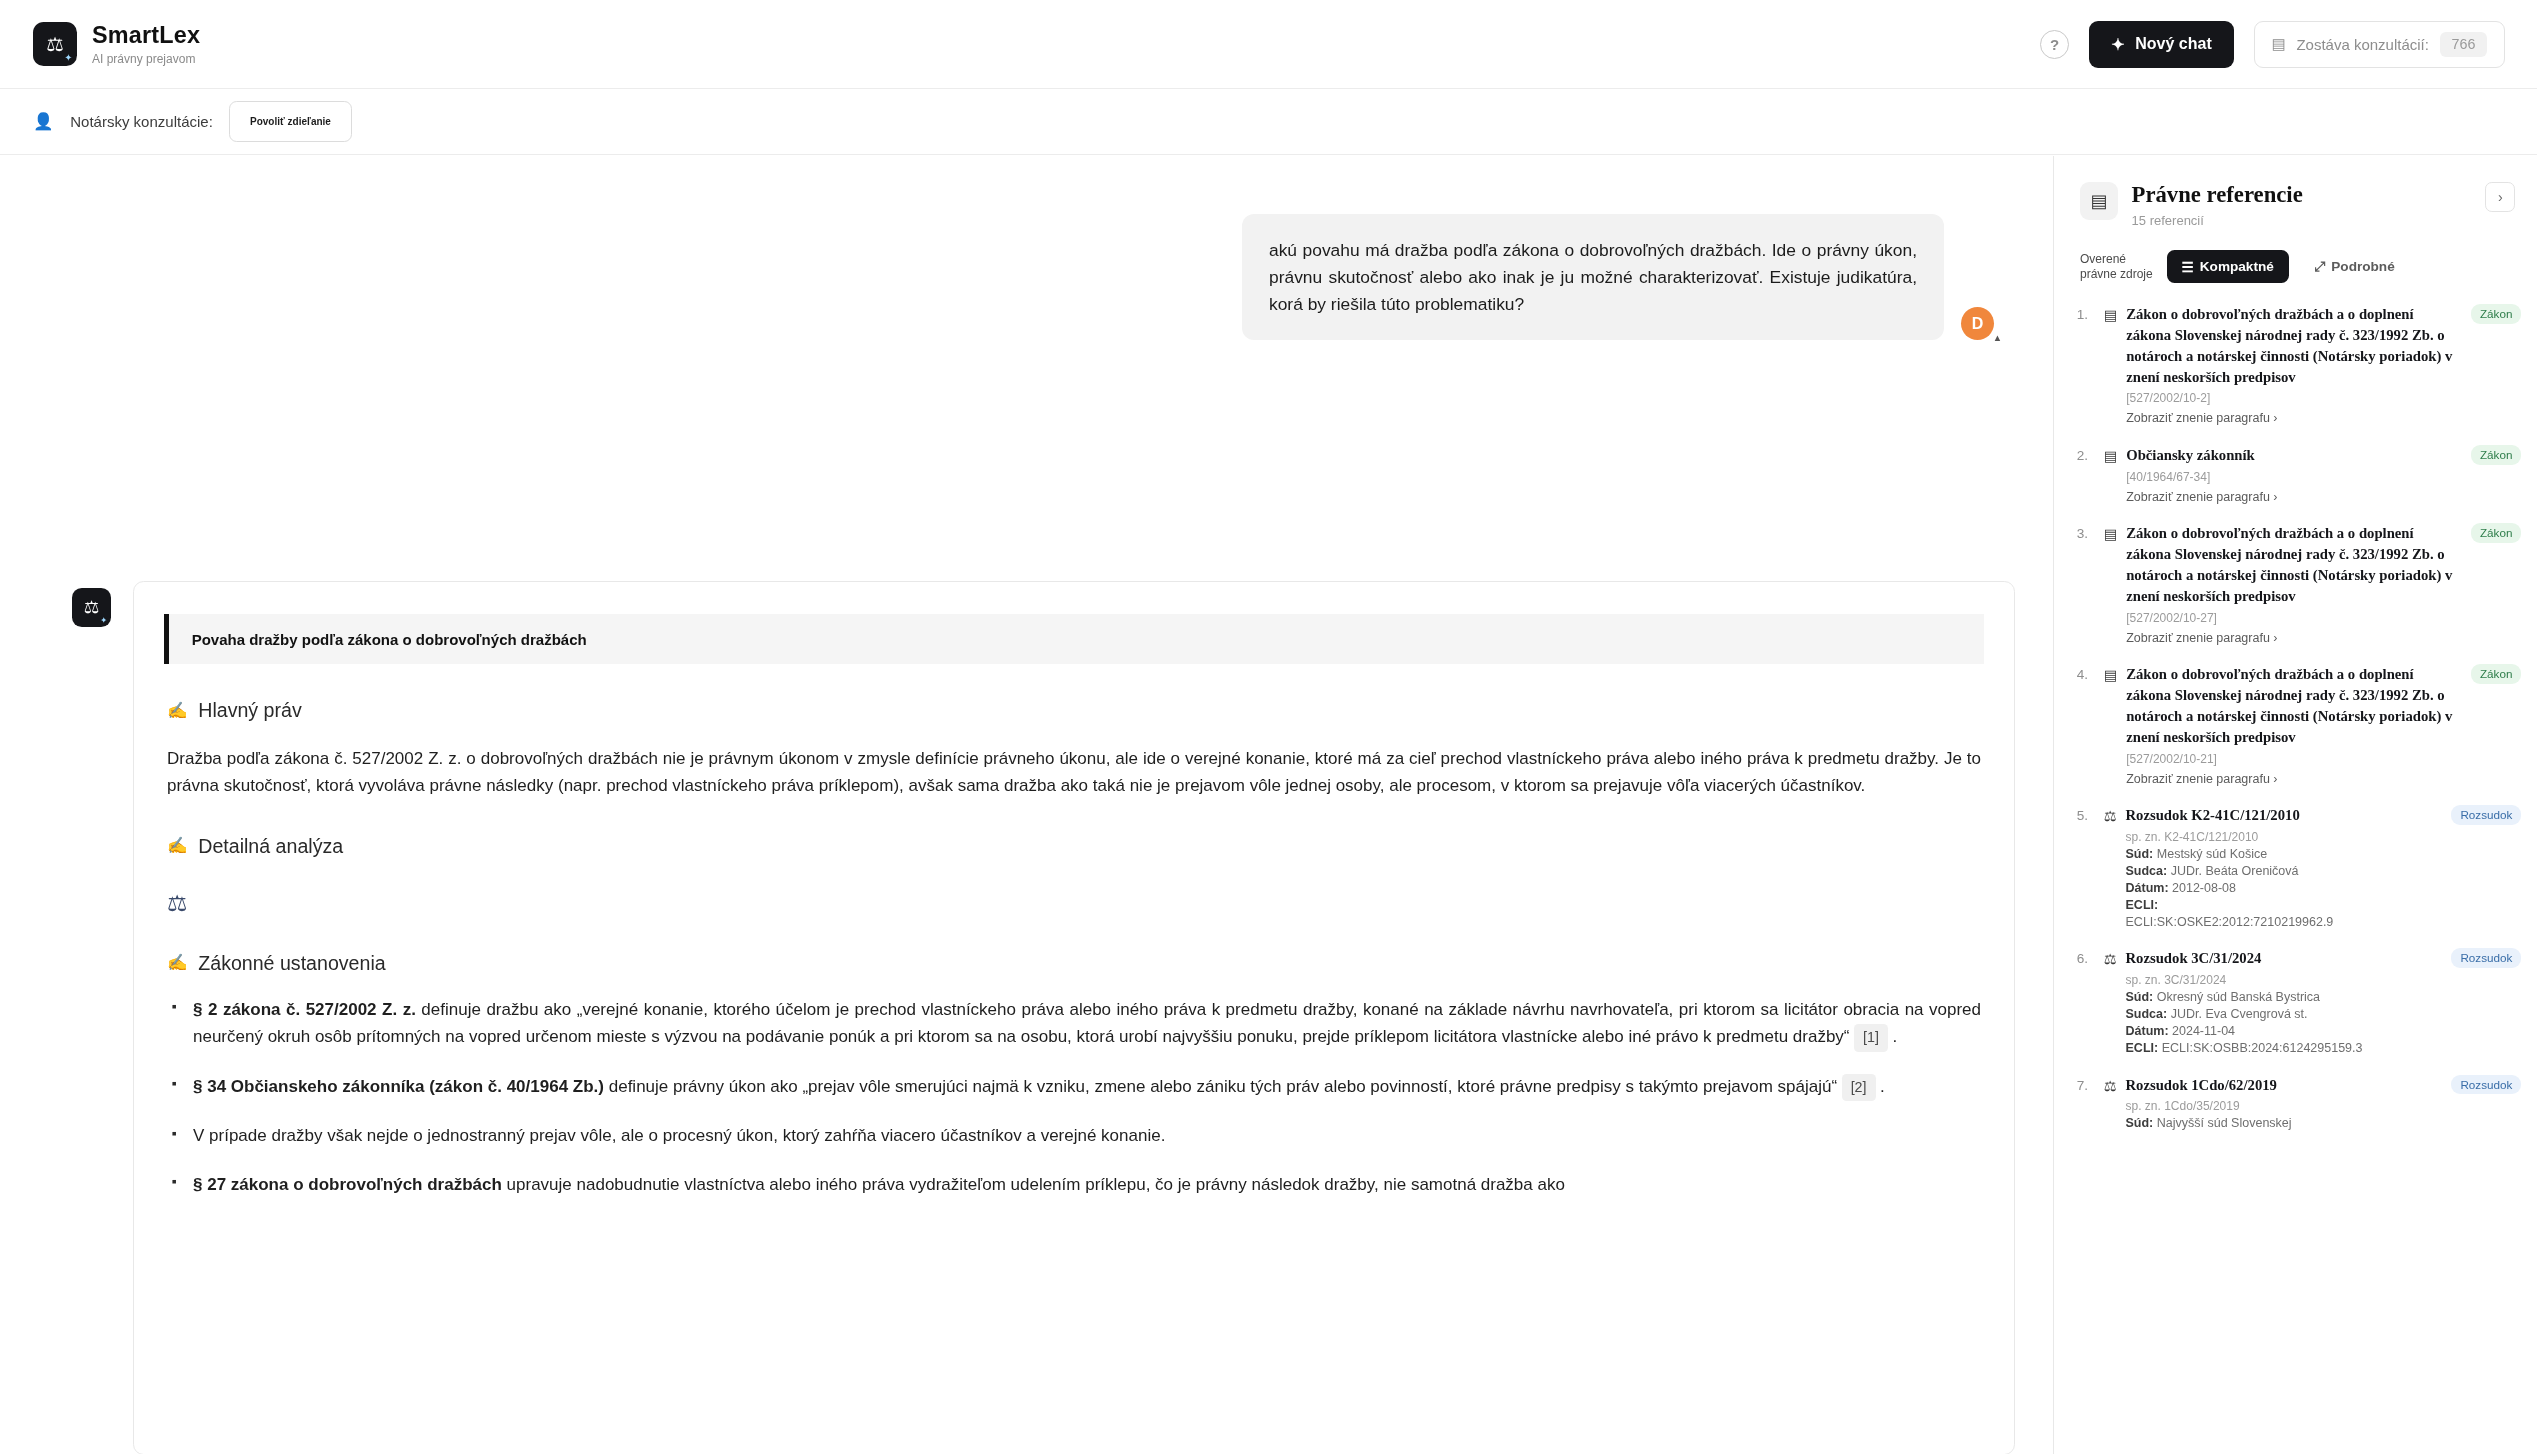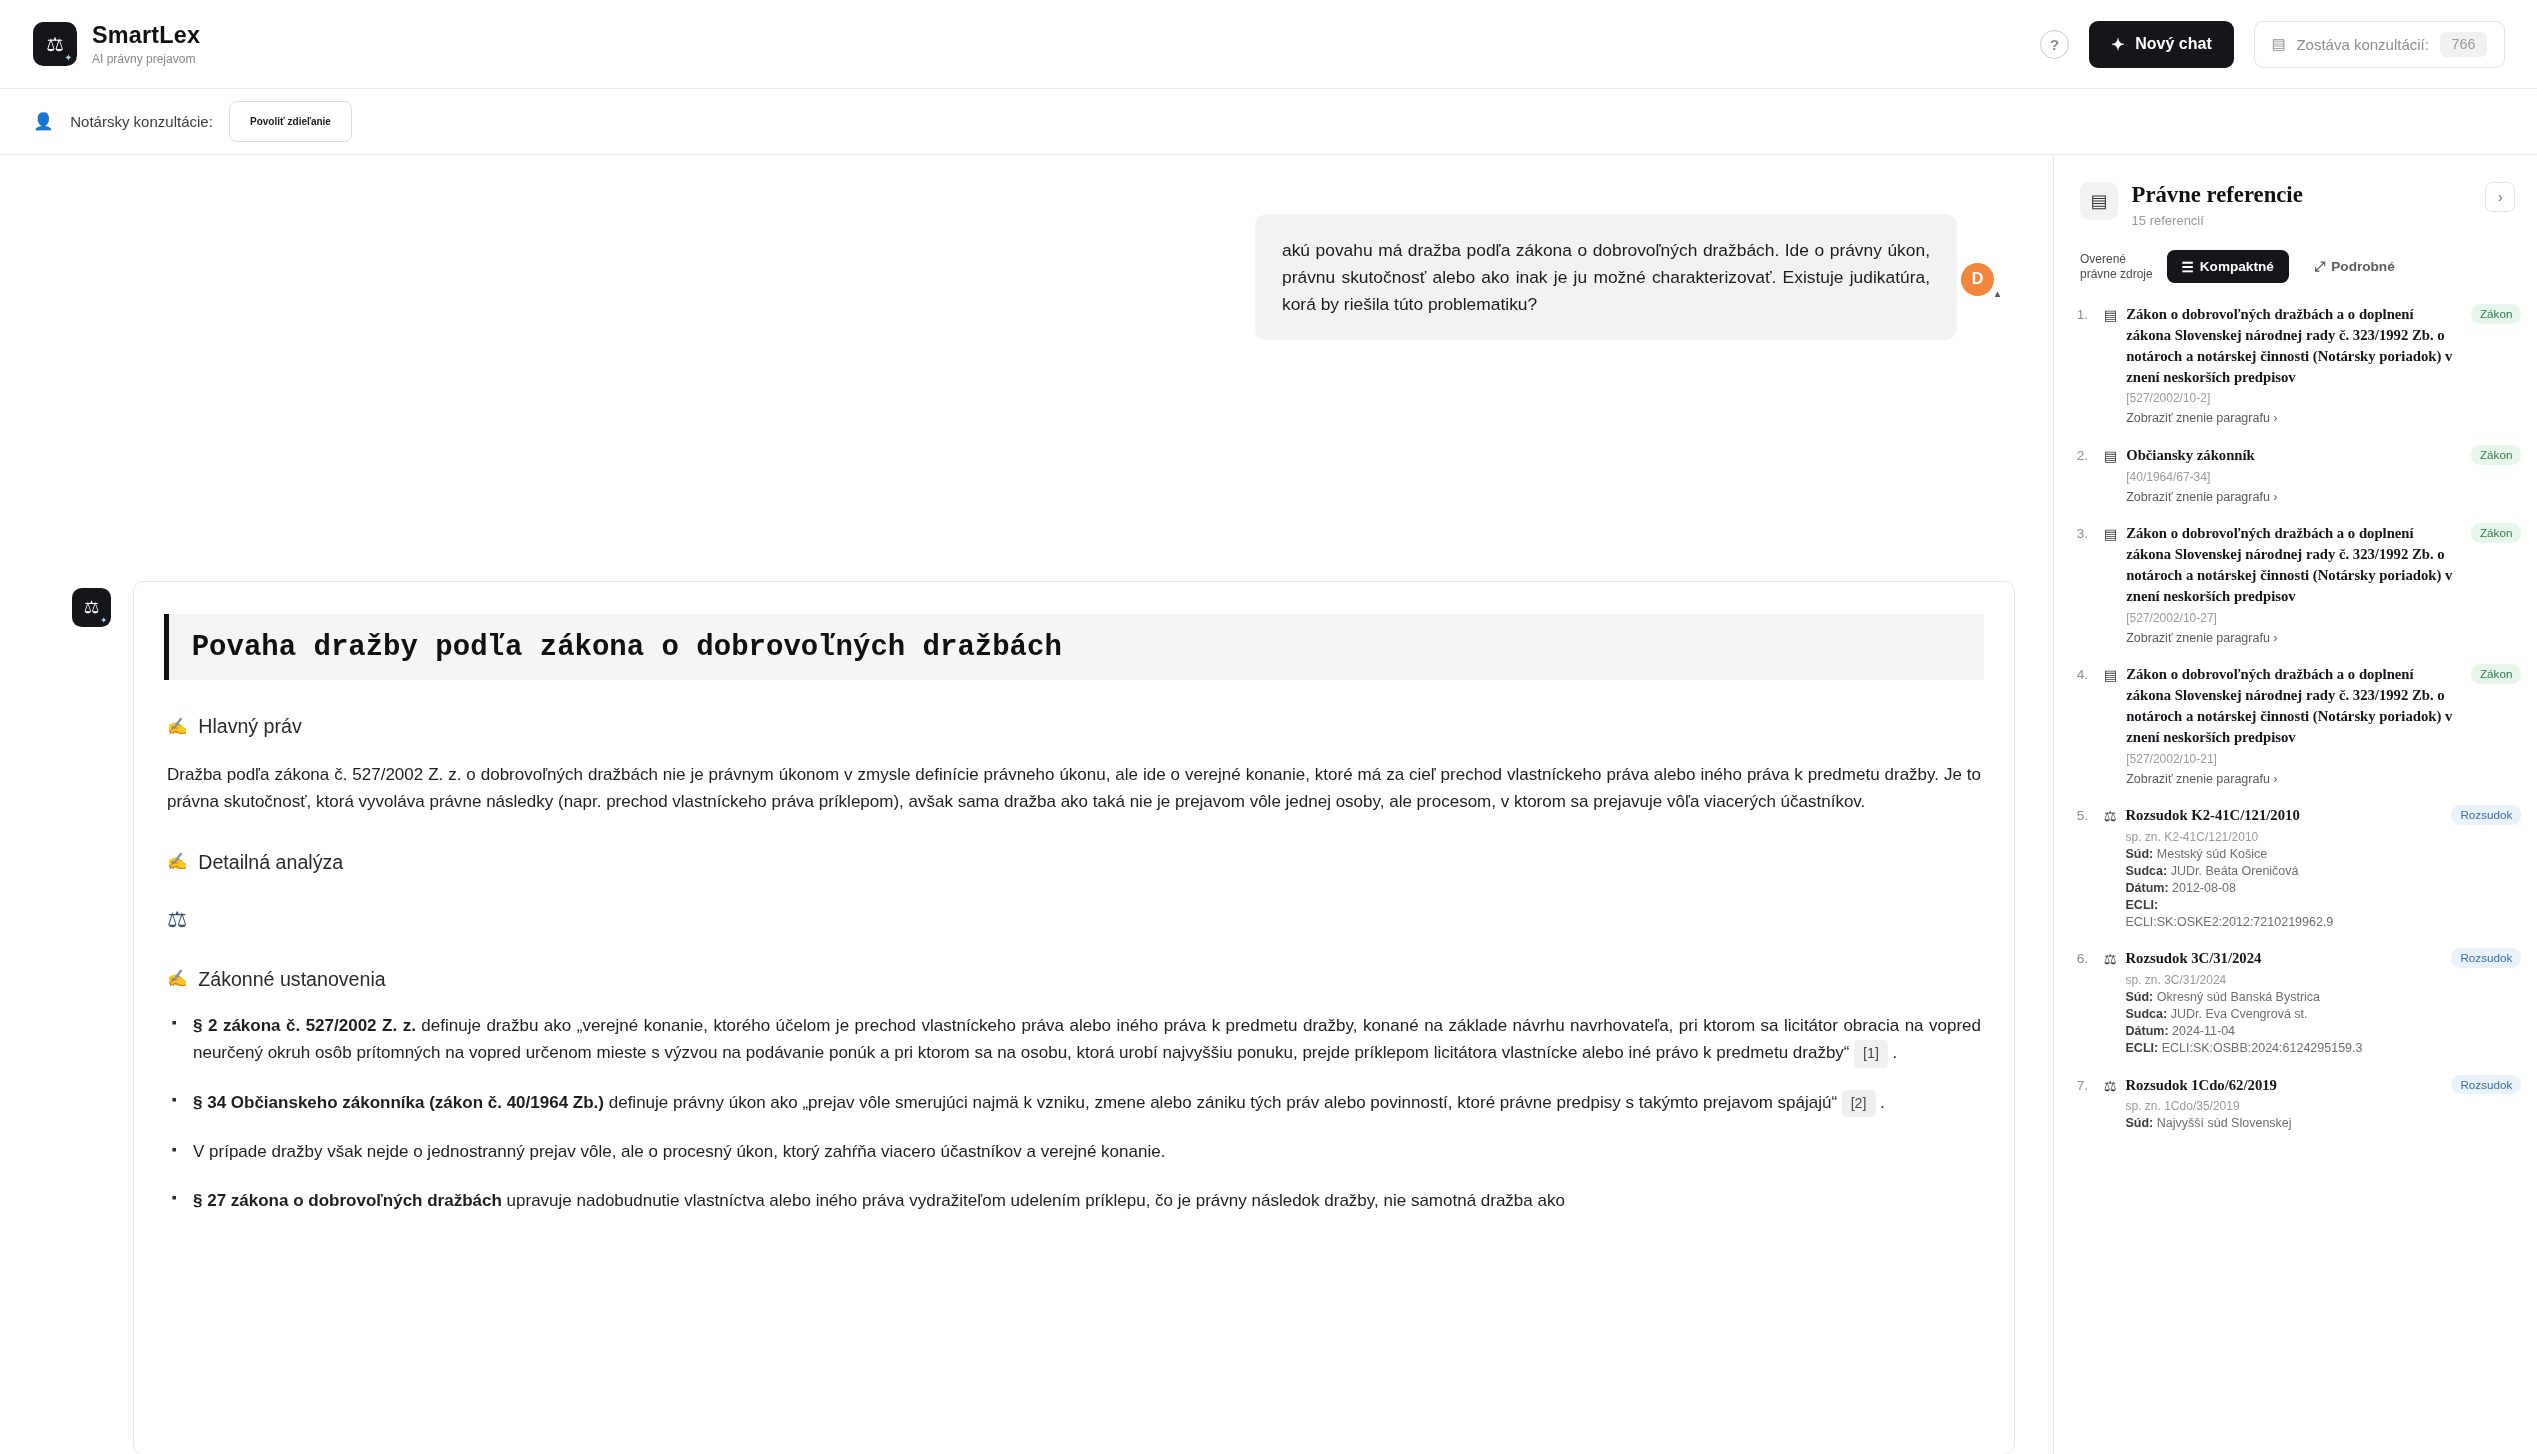--- a/index.html
+++ b/index.html
@@ -70,22 +70,22 @@
   }
 
   
   .main {
     position: absolute; top: 156px; left: 0;
     width: 2053px; height: 1299px; background: #fff;
   }
 
   .user-msg-row {
     position: absolute; top: 58px; left: 0; width: 2053px;
-    display: flex; justify-content: flex-end; align-items: center;
-    padding-right: 59px; gap: 4px;
+    display: flex; justify-content: flex-end; align-items: flex-end;
+    padding-right: 59px; gap: 17px;
   }
   .user-bubble {
     max-width: 702px; background: #f2f2f2; border-radius: 12px;
     padding: 22.7px 27px; font-size: 17.4px; line-height: 1.55; color: #1c1c1c;
     text-align: justify;
   }
   .avatar {
     width: 33px; height: 33px; border-radius: 50%;
     background: #f0873c; color: #fff; font-size: 16px; font-weight: bold;
     display: flex; align-items: center; justify-content: center;
@@ -105,21 +105,21 @@
 
   .answer-card {
     position: absolute; top: 425px; left: 133px; width: 1882px; height: 874px;
     border: 0.8px solid #e8e8e8; border-radius: 10.6px; background: #fff;
     overflow: hidden;
   }
   .answer-title-wrap {
     margin: 32px 30px 0 30px; background: #f5f5f5; border-left: 5.3px solid #111;
     padding: 16.6px 22.7px;
   }
-  .answer-title { font-size: 29px; font-weight: bold; font-family: Liberation Mono, monospace; color:#111; }
+  .answer-title { font-size: 15px; font-weight: bold; font-family: Liberation Sans, sans-serif; color:#111; }
 
   .sec-head {
     display: flex; align-items: center; gap: 10.6px;
     margin: 35px 30px 0 33px; font-size: 19.6px; color: #2a2a2a;
   }
   .sec-head .pin { color: #6f6f6f; font-size: 16.6px; }
 
   .para {
     margin: 22.7px 33px 0 33px; font-size: 17px; line-height: 1.62;
     color: #1f1f1f; text-align: justify;

